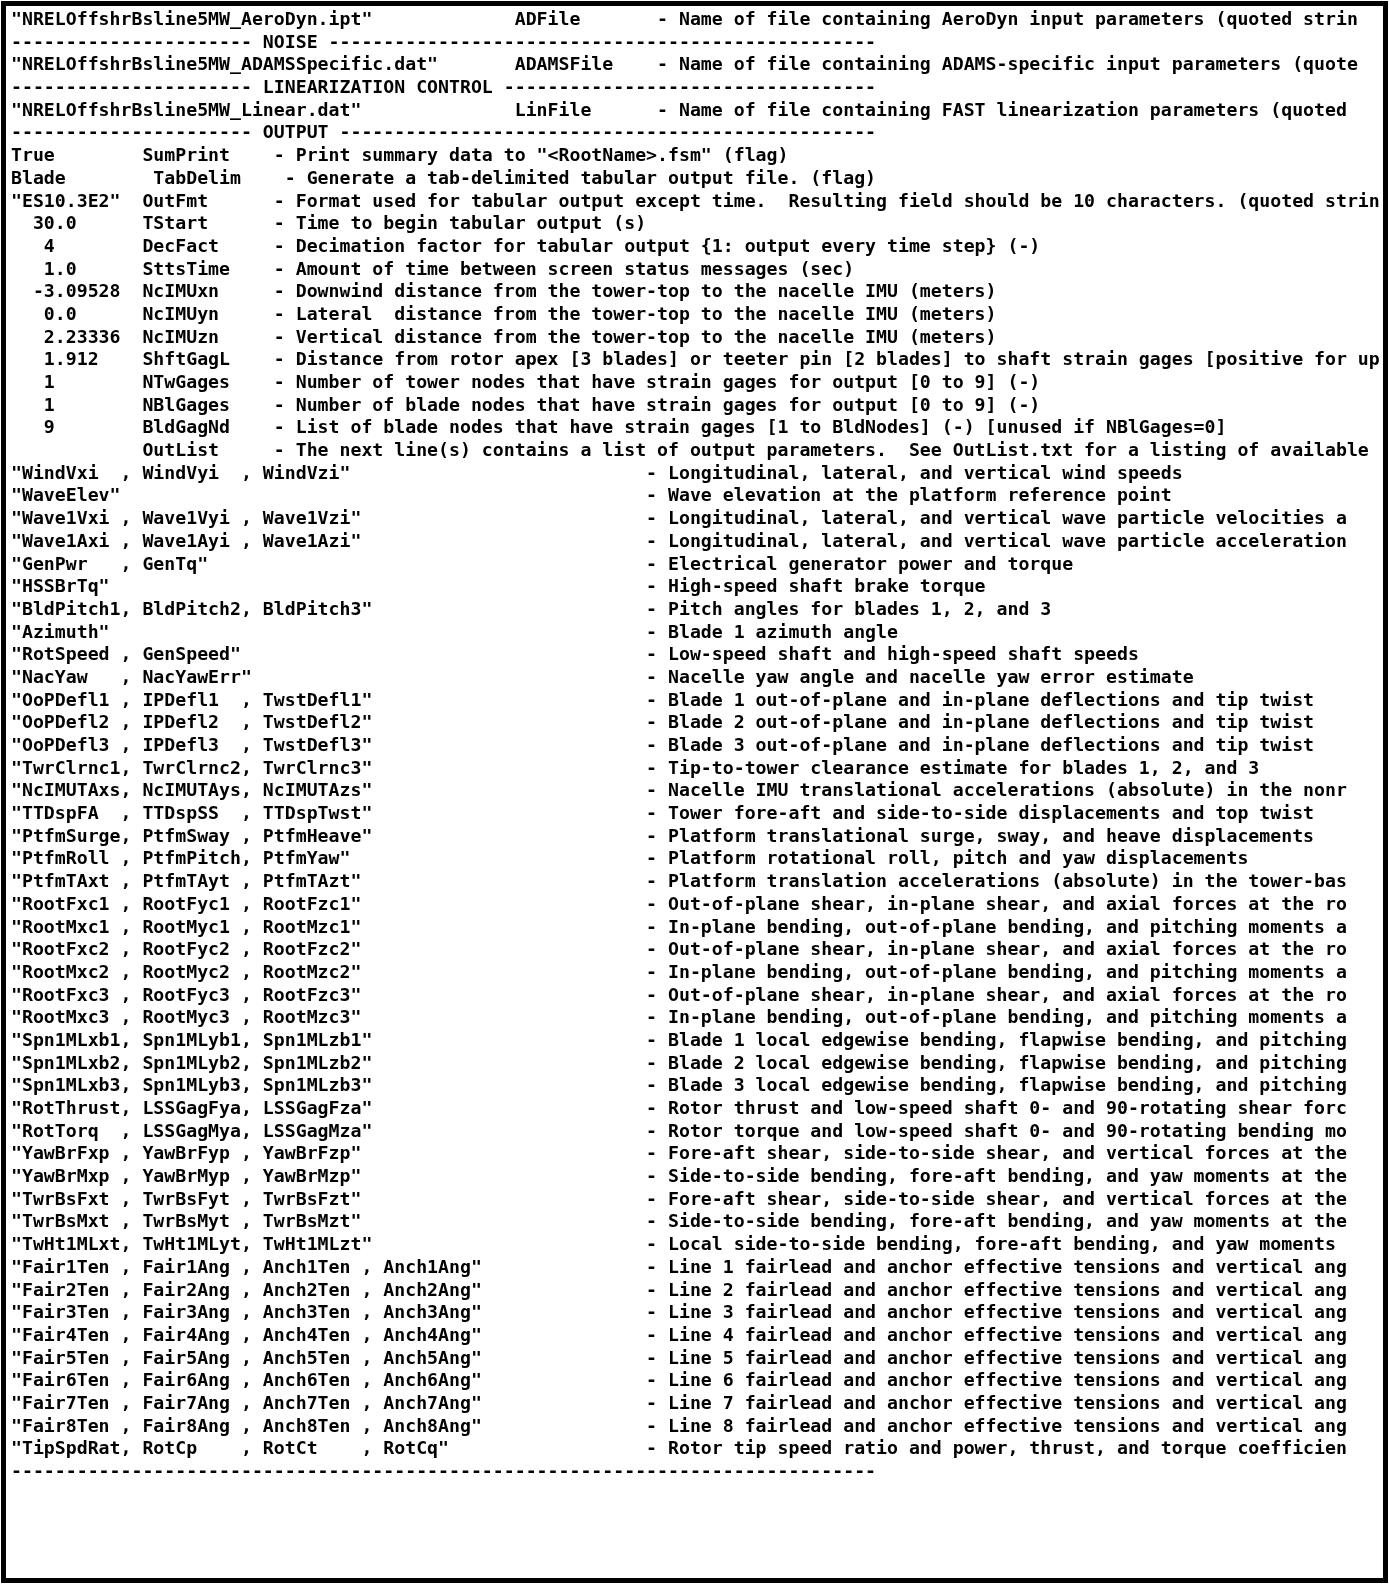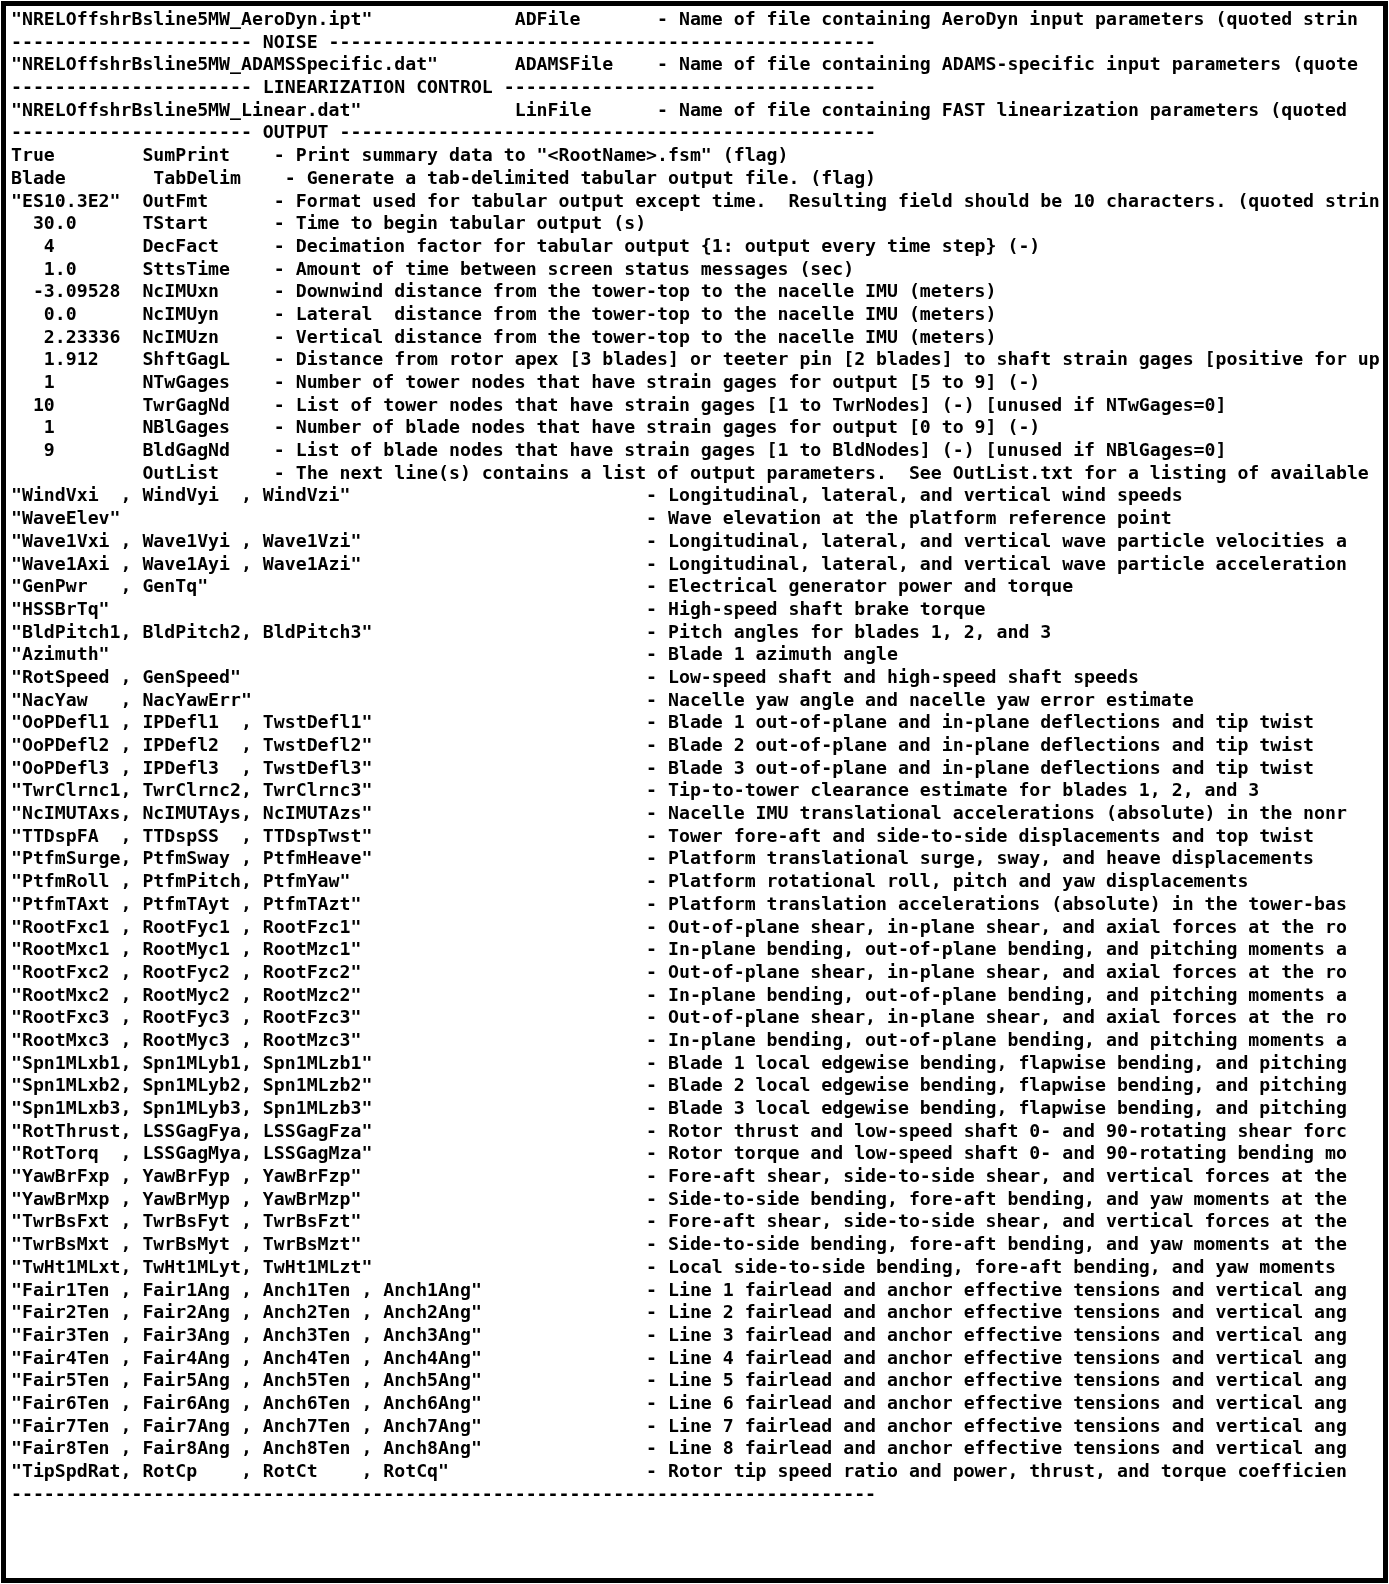--- a/index.html
+++ b/index.html
@@ -47,22 +47,21 @@
       <div class="line">True        SumPrint    - Print summary data to "&lt;RootName&gt;.fsm" (flag)</div>
       <div class="line">Blade        TabDelim    - Generate a tab-delimited tabular output file. (flag)</div>
       <div class="line">"ES10.3E2"  OutFmt      - Format used for tabular output except time.  Resulting field should be 10 characters. (quoted strin</div>
       <div class="line">  30.0      TStart      - Time to begin tabular output (s)</div>
       <div class="line">   4        DecFact     - Decimation factor for tabular output {1: output every time step} (-)</div>
       <div class="line">   1.0      SttsTime    - Amount of time between screen status messages (sec)</div>
       <div class="line">  -3.09528  NcIMUxn     - Downwind distance from the tower-top to the nacelle IMU (meters)</div>
       <div class="line">   0.0      NcIMUyn     - Lateral  distance from the tower-top to the nacelle IMU (meters)</div>
       <div class="line">   2.23336  NcIMUzn     - Vertical distance from the tower-top to the nacelle IMU (meters)</div>
       <div class="line">   1.912    ShftGagL    - Distance from rotor apex [3 blades] or teeter pin [2 blades] to shaft strain gages [positive for up</div>
-      <div class="line">   1        NTwGages    - Number of tower nodes that have strain gages for output [5 to 9] (-)</div>
-      <div class="line">  10        TwrGagNd    - List of tower nodes that have strain gages [1 to TwrNodes] (-) [unused if NTwGages=0]</div>
+      <div class="line">   1        NTwGages    - Number of tower nodes that have strain gages for output [0 to 9] (-)</div>
       <div class="line">   1        NBlGages    - Number of blade nodes that have strain gages for output [0 to 9] (-)</div>
       <div class="line">   9        BldGagNd    - List of blade nodes that have strain gages [1 to BldNodes] (-) [unused if NBlGages=0]</div>
       <div class="line">            OutList     - The next line(s) contains a list of output parameters.  See OutList.txt for a listing of available</div>
       <div class="line">"WindVxi  , WindVyi  , WindVzi"                           - Longitudinal, lateral, and vertical wind speeds</div>
       <div class="line">"WaveElev"                                                - Wave elevation at the platform reference point</div>
       <div class="line">"Wave1Vxi , Wave1Vyi , Wave1Vzi"                          - Longitudinal, lateral, and vertical wave particle velocities a</div>
       <div class="line">"Wave1Axi , Wave1Ayi , Wave1Azi"                          - Longitudinal, lateral, and vertical wave particle acceleration</div>
       <div class="line">"GenPwr   , GenTq"                                        - Electrical generator power and torque</div>
       <div class="line">"HSSBrTq"                                                 - High-speed shaft brake torque</div>
       <div class="line">"BldPitch1, BldPitch2, BldPitch3"                         - Pitch angles for blades 1, 2, and 3</div>

